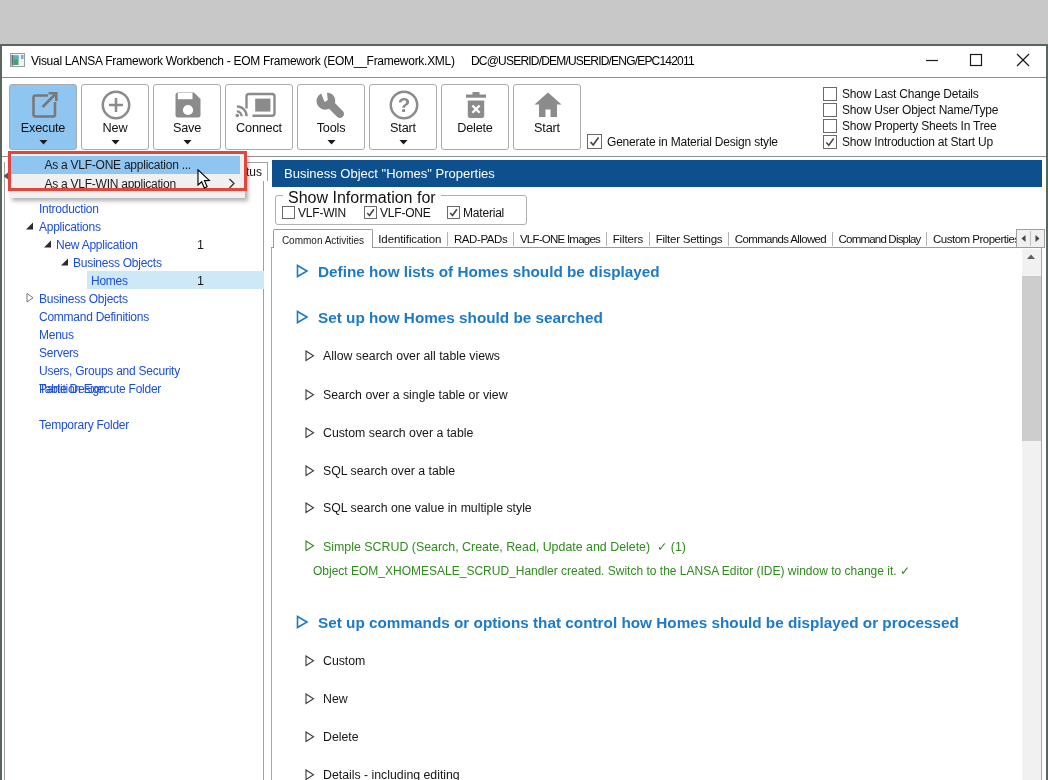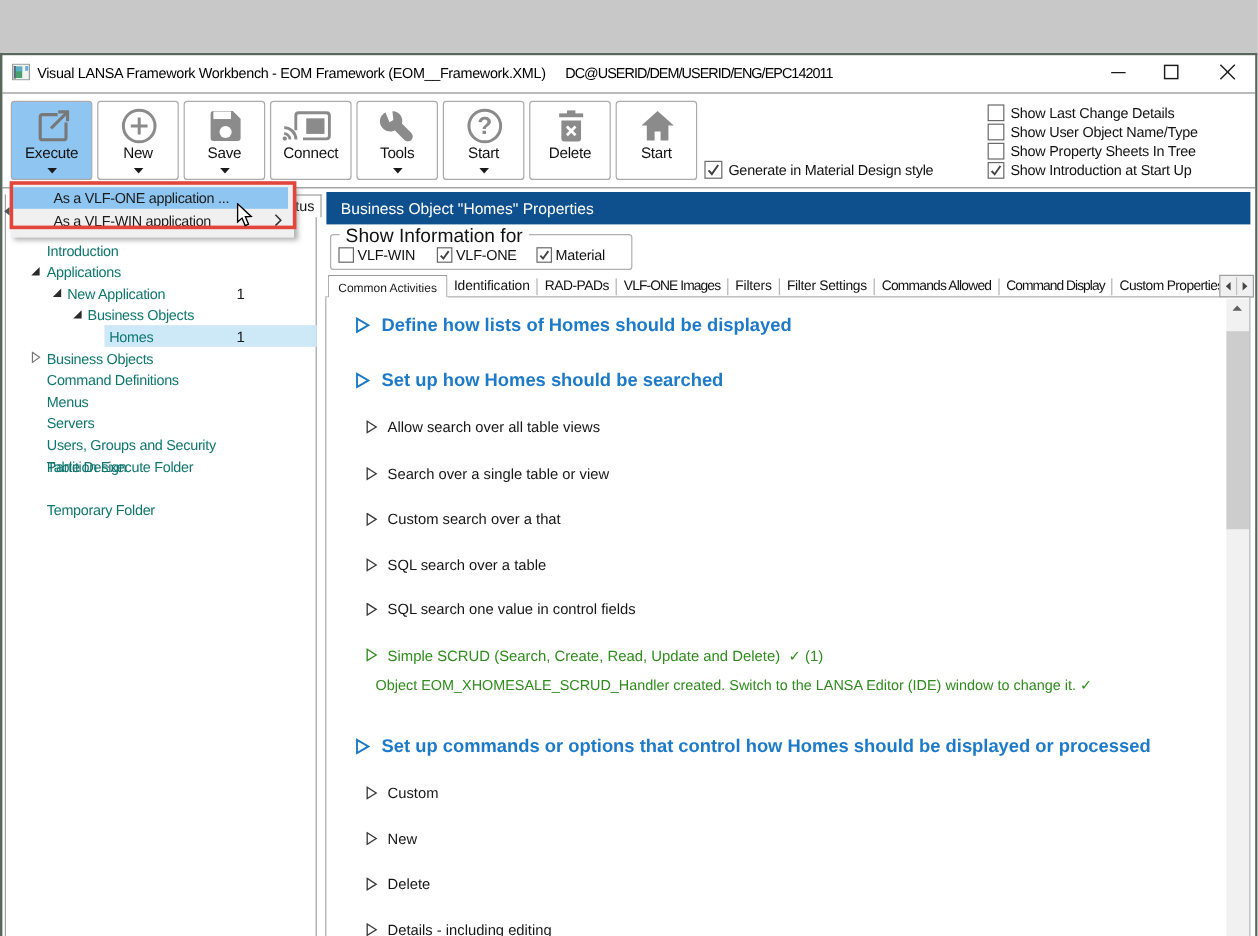--- a/index.html
+++ b/index.html
@@ -9,21 +9,21 @@
   .line{position:absolute;background:#8f8f8f;}
   .btn{position:absolute;top:40px;width:68px;height:66px;background:#fff;
        border:1px solid #ababab;border-radius:3px;box-sizing:border-box;text-align:center;}
   .btn .ic{position:absolute;top:5px;left:0;right:0;height:28px;}
   .btn .lb{position:absolute;top:36px;left:0;right:0;font-size:12.7px;letter-spacing:-0.2px;color:#111;}
   .btn .dd{position:absolute;top:55px;left:0;right:0;}
   .dd svg{display:block;margin:0 auto;}
   .cb{position:absolute;width:13px;height:13px;background:#fff;border:1px solid #6a6a6a;box-sizing:border-box;}
   .cblbl{position:absolute;font-size:12px;letter-spacing:-0.2px;color:#111;white-space:nowrap;}
   .tree-row{position:absolute;left:4px;width:258px;height:18px;font-size:12.5px;white-space:nowrap;}
-  .titem{position:absolute;font-size:12px;letter-spacing:-0.25px;color:#0f766e;white-space:nowrap;}
+  .titem{position:absolute;font-size:12px;letter-spacing:-0.25px;color:#1d4ed8;white-space:nowrap;}
   .num{position:absolute;left:193px;font-size:12.5px;}
   .tabsep{width:1px;height:14px;background:#b4b4b4;margin:2px 0 0 0;flex:0 0 1px;}
   .tab{flex:0 0 auto;font-size:11.5px;letter-spacing:-0.1px;color:#111;padding:3px 5.75px 0 5.75px;white-space:nowrap;}
   .citem{position:absolute;font-size:12.3px;color:#161616;white-space:nowrap;}
   .chead{position:absolute;font-weight:bold;font-size:15.3px;color:#1d7ac8;white-space:nowrap;}
   .cgreen{position:absolute;font-size:12px;color:#2e8b1c;white-space:nowrap;}
 </style>
 </head>
 <body>
 <div id="win">
@@ -273,29 +273,29 @@
         <polygon points="1,1 8.5,5.8 1,10.5" fill="none" stroke="#3a3a3a" stroke-width="1.1"></polygon>
       </svg>
   <div class="citem" style="left:52px;top:189px">Allow search over all table views</div>
   <svg class="abs" style="left:34px;top:229px" width="10" height="12">
         <polygon points="1,1 8.5,5.8 1,10.5" fill="none" stroke="#3a3a3a" stroke-width="1.1"></polygon>
       </svg>
   <div class="citem" style="left:52px;top:228px">Search over a single table or view</div>
   <svg class="abs" style="left:34px;top:267px" width="10" height="12">
         <polygon points="1,1 8.5,5.8 1,10.5" fill="none" stroke="#3a3a3a" stroke-width="1.1"></polygon>
       </svg>
-  <div class="citem" style="left:52px;top:266px">Custom search over a that</div>
+  <div class="citem" style="left:52px;top:266px">Custom search over a table</div>
   <svg class="abs" style="left:34px;top:305px" width="10" height="12">
         <polygon points="1,1 8.5,5.8 1,10.5" fill="none" stroke="#3a3a3a" stroke-width="1.1"></polygon>
       </svg>
   <div class="citem" style="left:52px;top:304px">SQL search over a table</div>
   <svg class="abs" style="left:34px;top:342px" width="10" height="12">
         <polygon points="1,1 8.5,5.8 1,10.5" fill="none" stroke="#3a3a3a" stroke-width="1.1"></polygon>
       </svg>
-  <div class="citem" style="left:52px;top:341px">SQL search one value in control fields</div>
+  <div class="citem" style="left:52px;top:341px">SQL search one value in multiple style</div>
   <svg class="abs" style="left:34px;top:380px" width="10" height="12">
         <polygon points="1,1 8.5,5.8 1,10.5" fill="none" stroke="#2e8b1c" stroke-width="1.1"></polygon>
       </svg>
   <div class="cgreen" style="left:52px;top:379px;font-size:12.4px">Simple SCRUD (Search, Create, Read, Update and Delete)&nbsp; ✓ (1)</div>
   <div class="cgreen" style="left:42px;top:404px">Object EOM_XHOMESALE_SCRUD_Handler created. Switch to the LANSA Editor (IDE) window to change it. ✓</div>
   <svg class="abs" style="left:25px;top:455px" width="13" height="14">
         <polygon points="1.5,1.5 11,7 1.5,12.5" fill="none" stroke="#1d7ac8" stroke-width="1.6"></polygon>
       </svg>
   <div class="chead" style="left:47px;top:454px">Set up commands or options that control how Homes should be displayed or processed</div>
   <svg class="abs" style="left:34px;top:495px" width="10" height="12">

